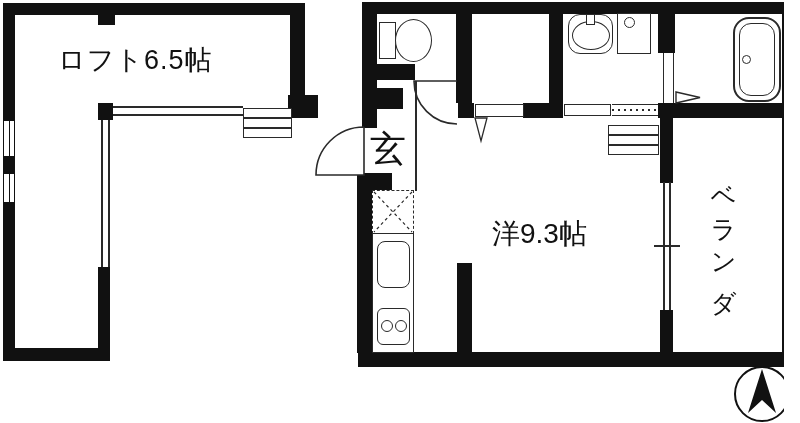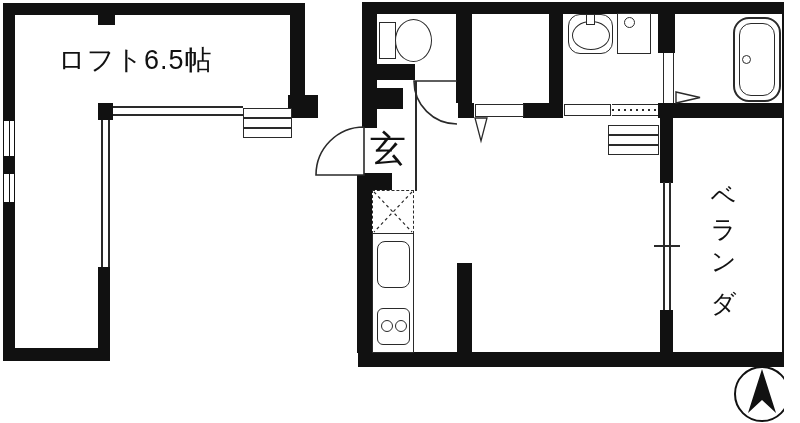--- a/index.html
+++ b/index.html
@@ -108,20 +108,21 @@
   <div class="box" style="left:624px;top:17px;width:11px;height:11px;border-radius:50%;"></div>
 
   <div class="box" style="left:733px;top:17px;width:48px;height:85px;border-radius:16px;border-width:2px;"></div>
   <div class="box" style="left:739px;top:23px;width:36px;height:73px;border-radius:12px;"></div>
   <div class="box" style="left:742px;top:55px;width:9px;height:9px;border-radius:50%;"></div>
 
   <div class="box" style="left:734px;top:366px;width:56px;height:56px;border-radius:50%;border:2.5px solid #111;"></div>
 
   <div class="label" style="left:58px;top:47px;font-size:27px;font-weight:500;letter-spacing:1px;">ロフト6.5帖</div>
   <div class="label" style="left:370px;top:131px;font-size:36px;">玄</div>
+  <div class="label" style="left:492px;top:220px;font-size:28px;font-weight:500;">洋9.3帖</div>
   <div class="label vert" style="left:711px;top:168px;font-size:25px;letter-spacing:6px;">ベランダ</div>
 
   <svg class="overlay" width="800" height="423" viewBox="0 0 800 423">
 
     <path d="M 364 127 A 48 48 0 0 0 316 175 L 364 175 L 364 127" fill="#ffffff" stroke="#2a2a2a" stroke-width="1.6"></path>
 
     <path d="M 457 81 L 414 81 A 43 43 0 0 0 457 124" fill="none" stroke="#2a2a2a" stroke-width="1.6"></path>
 
     <polygon points="475,118 487,118 481,141" fill="#ffffff" stroke="#2a2a2a" stroke-width="1.3"></polygon>
 

